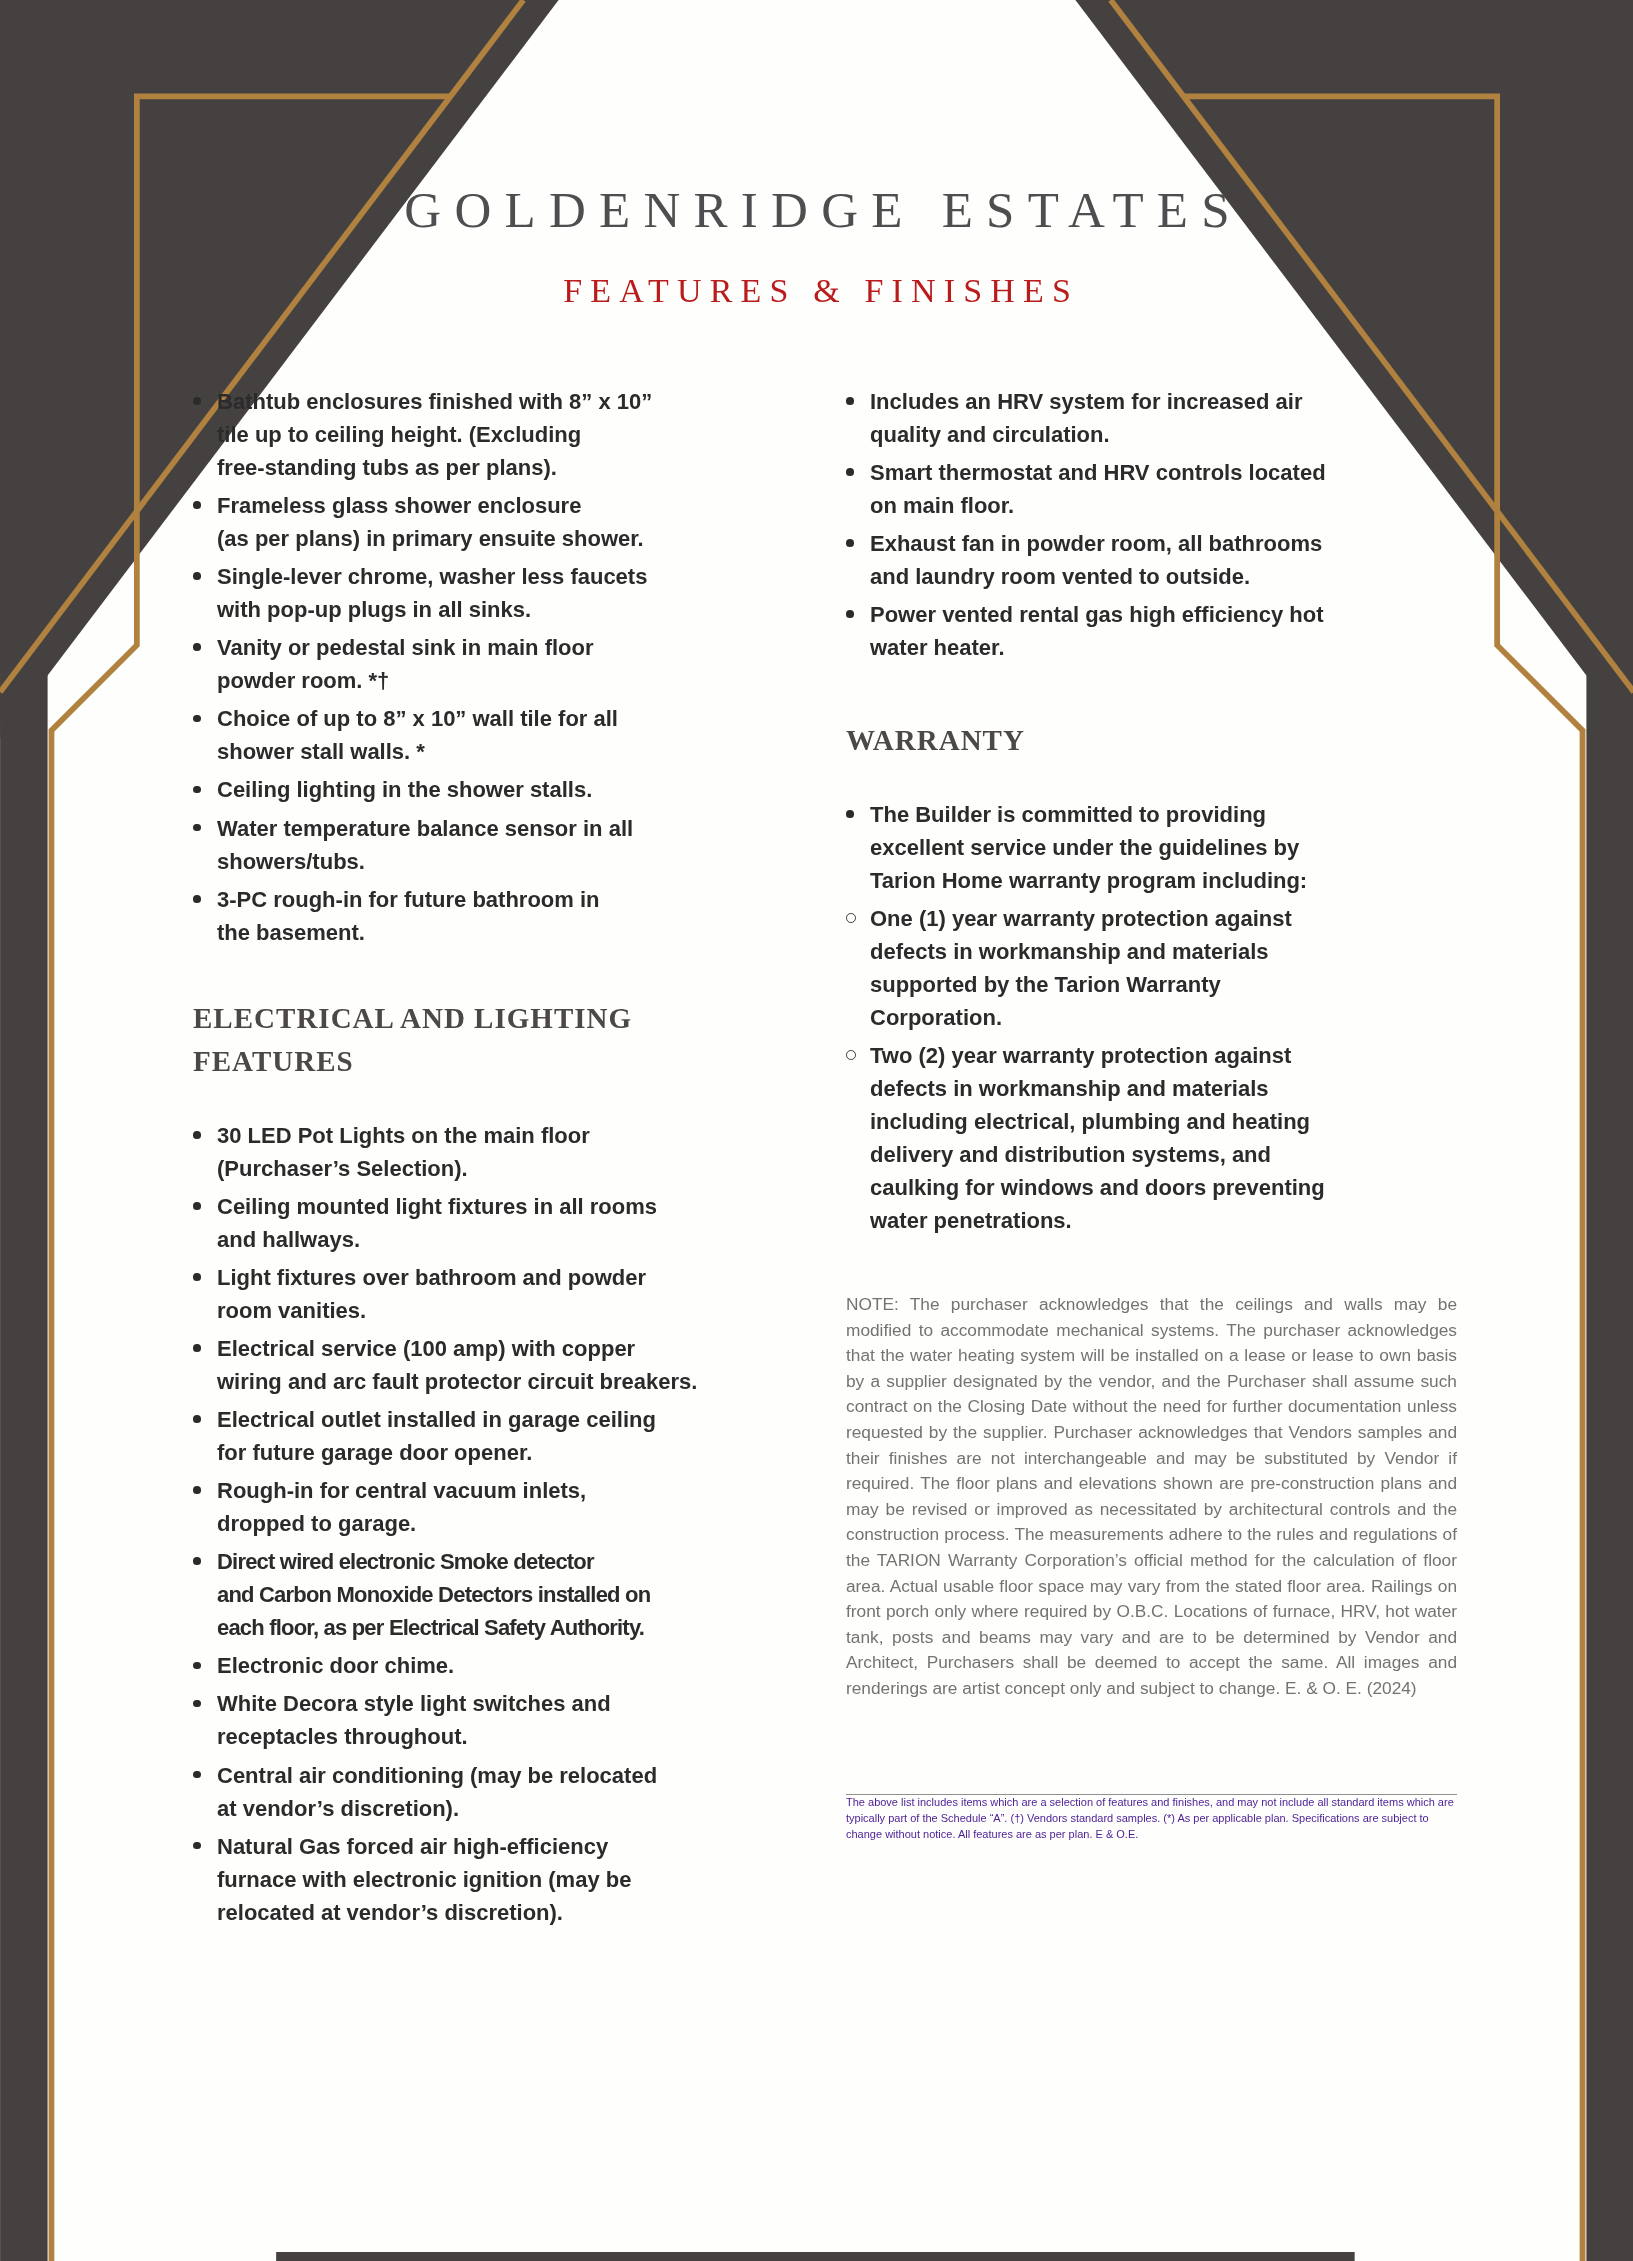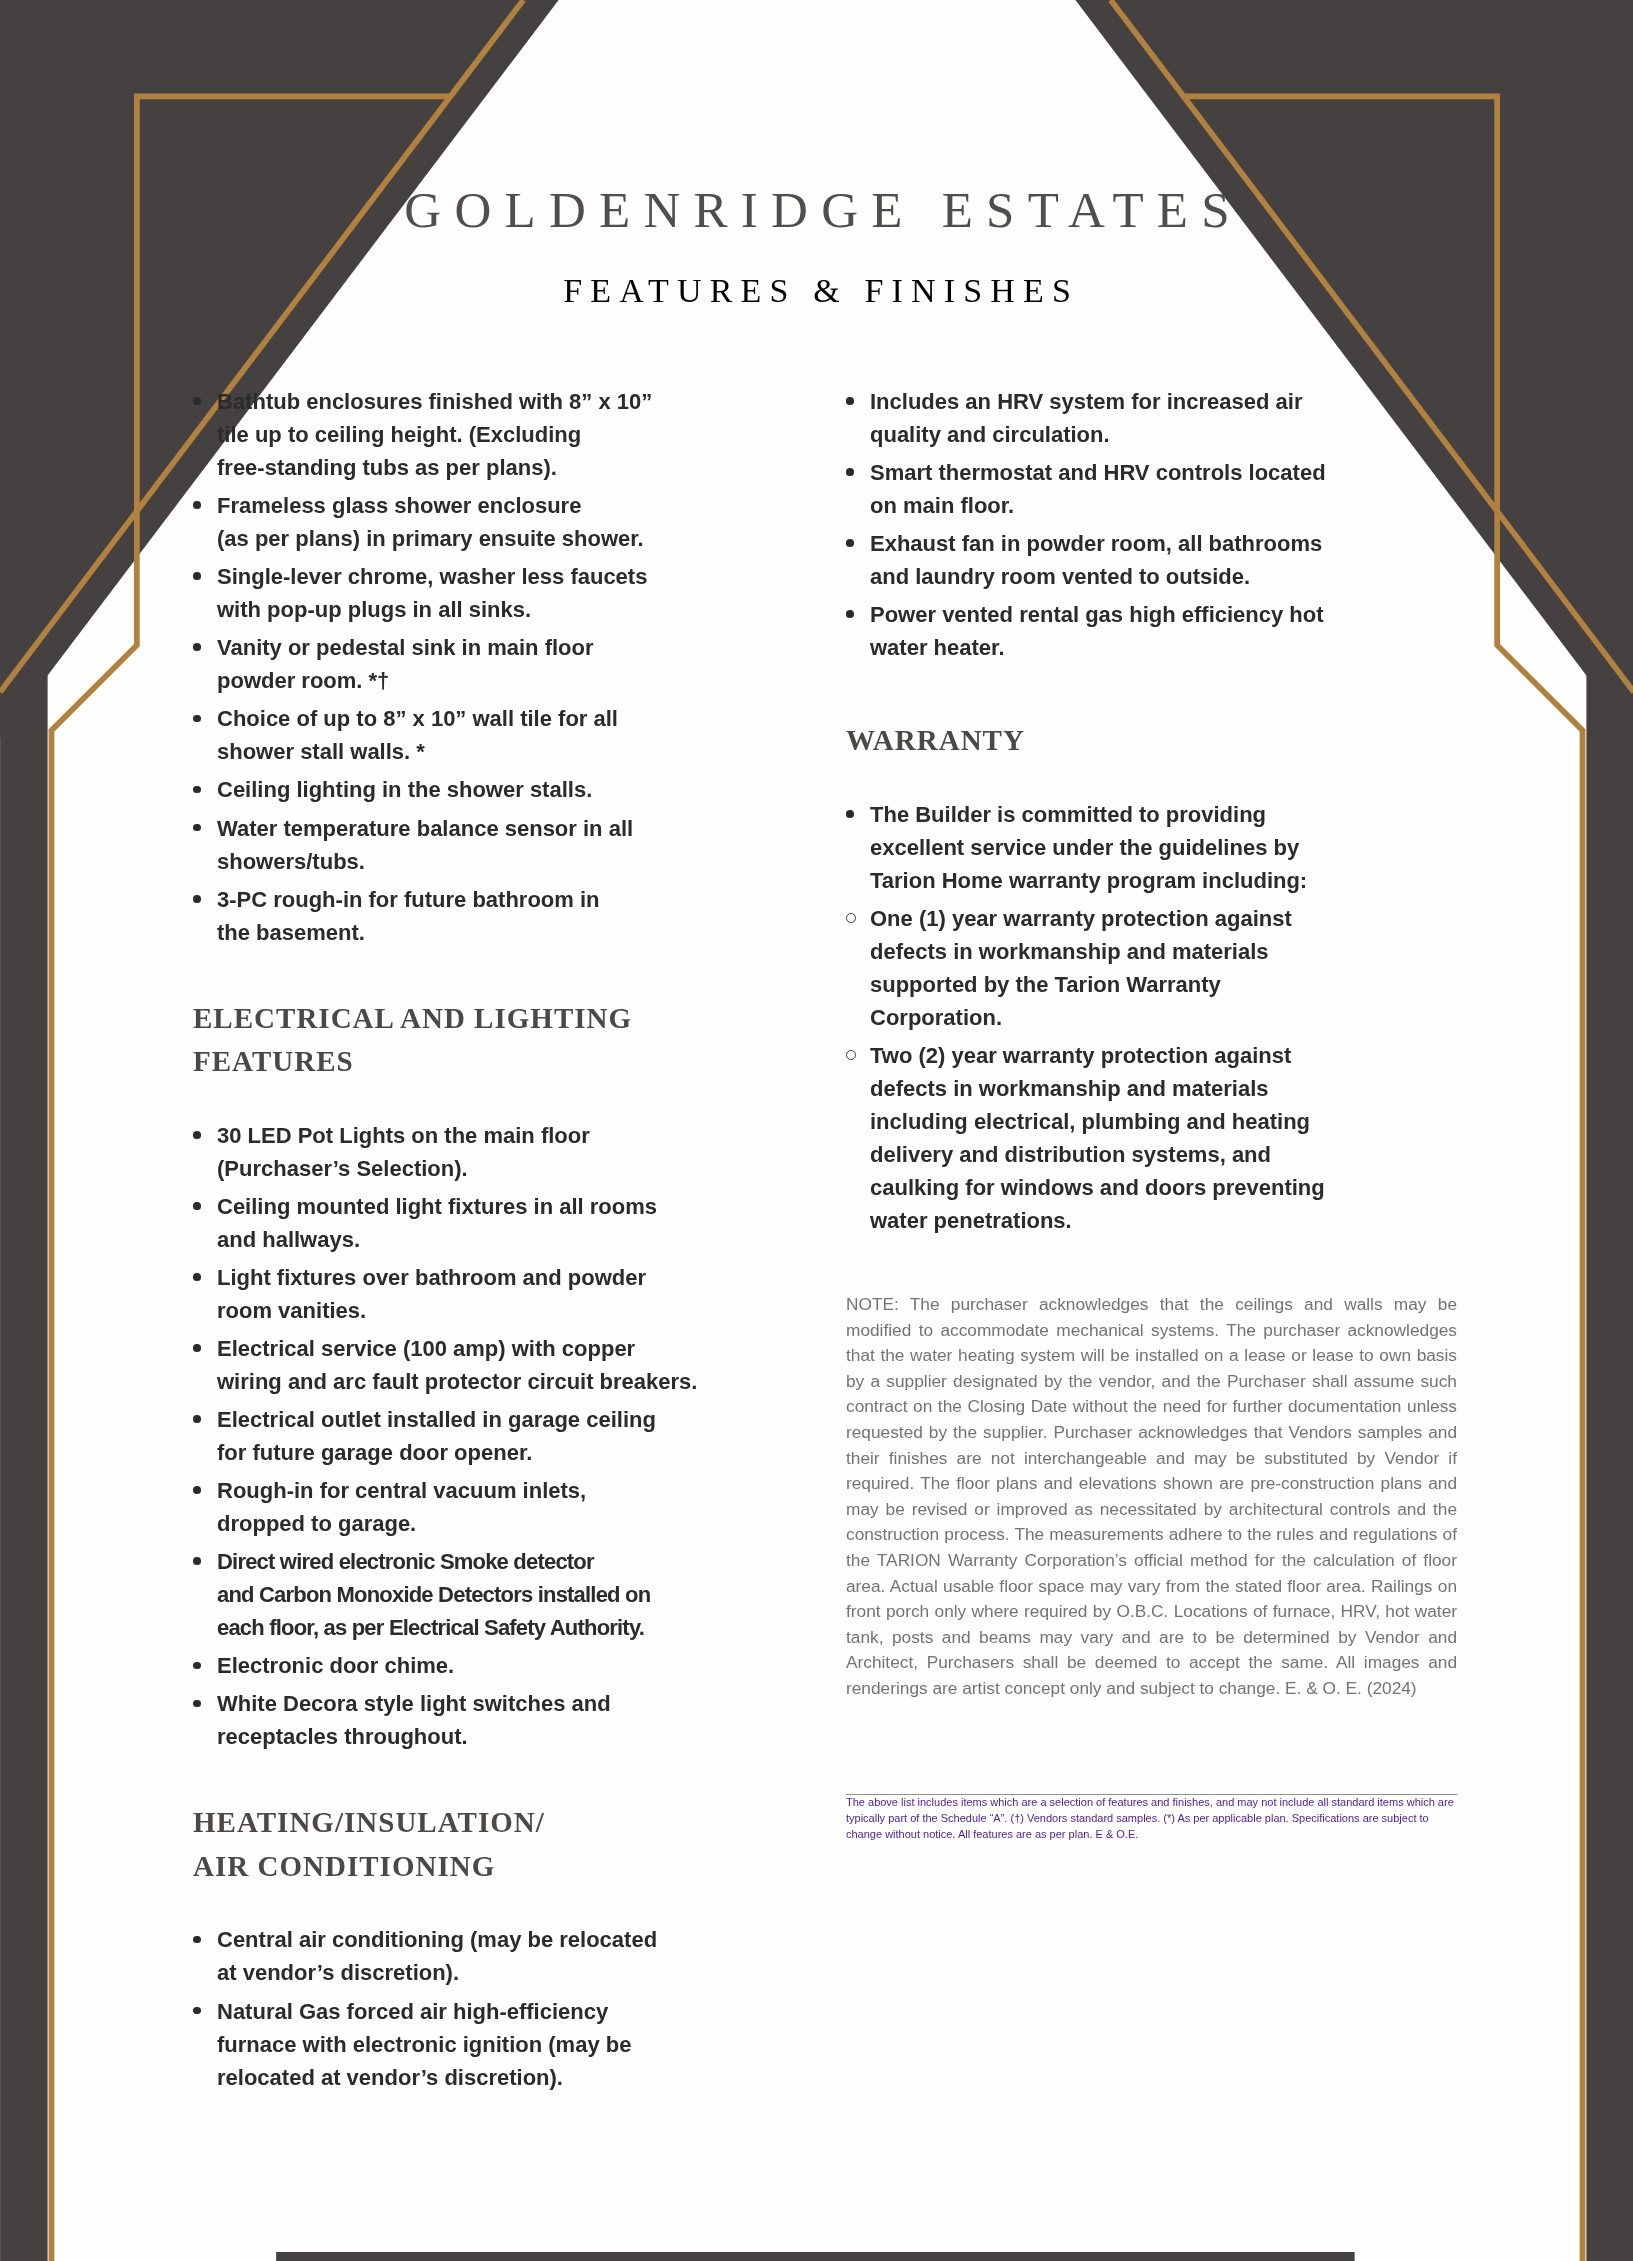--- a/index.html
+++ b/index.html
@@ -20,21 +20,21 @@
     letter-spacing:0.26em;
     color:#4f4d4f;
     text-indent:0.26em;
   }
   .subtitle {
     margin-top:33px;
     font-family:"Liberation Serif", serif;
     font-weight:400;
     font-size:34px;
     letter-spacing:0.24em;
-    color:#000000;
+    color:#b91c1c;
     text-indent:0.24em;
   }
   .col { position:absolute; top:385px; z-index:1; }
   .col-left  { left:193px;  width:591px; }
   .col-right { left:846px; width:611px; }
 
   .bullet { display:flex; align-items:flex-start; margin:0 0 5.1px 0; }
   .marker { flex:0 0 24px; display:flex; }
   .dot  { width:7.7px; height:7.7px; border-radius:50%; background:#2b2b2b; margin-top:12.2px; }
   .ring { width:7.7px; height:7.7px; border-radius:50%; border:1.9px solid #3c3c3c; margin-top:11px; background:transparent; }
@@ -220,24 +220,20 @@
       </span>
       <span class="bullet-text">Electronic door chime.</span>
     </div>
     <div class="bullet">
       <span class="marker">
         <span class="dot"></span>
       </span>
       <span class="bullet-text">White Decora style light switches and
 receptacles throughout.</span>
     </div>
-    <div class="section-heading">
-      <div>HEATING/INSULATION/</div>
-      <div>AIR CONDITIONING</div>
-    </div>
     <div class="bullet">
       <span class="marker">
         <span class="dot"></span>
       </span>
       <span class="bullet-text">Central air conditioning (may be relocated
 at vendor’s discretion).</span>
     </div>
     <div class="bullet">
       <span class="marker">
         <span class="dot"></span>

